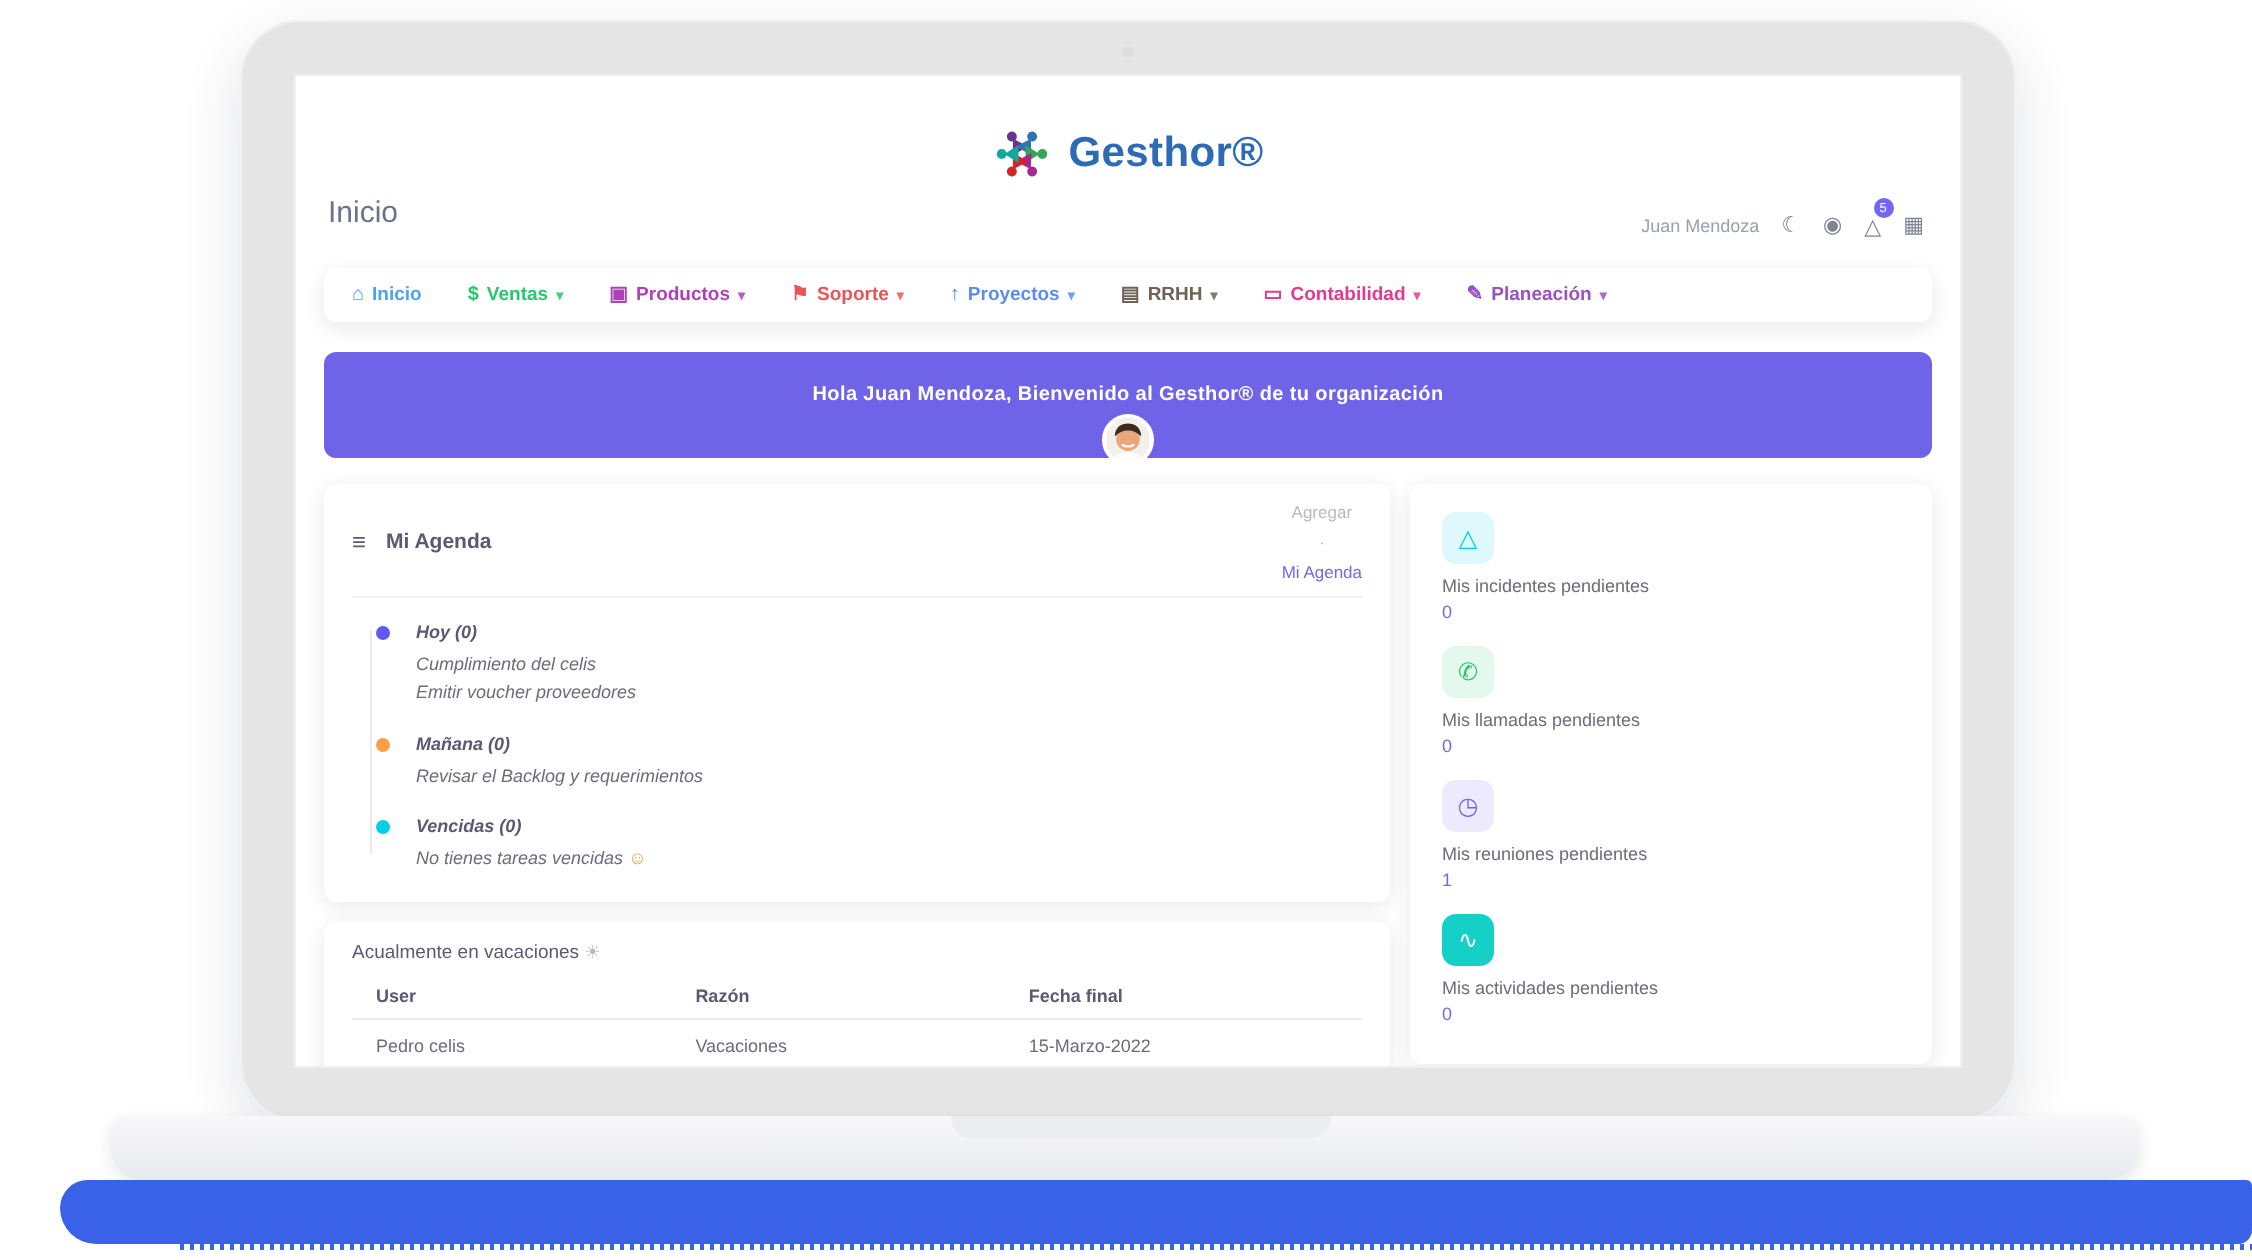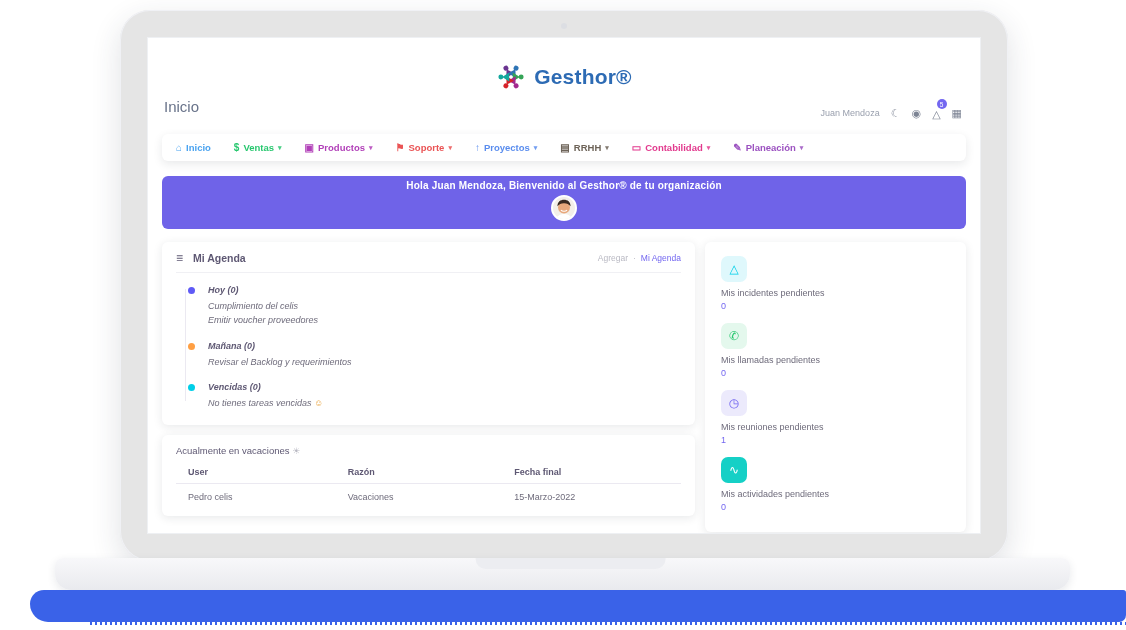--- a/index.html
+++ b/index.html
@@ -38,36 +38,36 @@
 
   
   .nav-bar { margin:4px 14px 0; background:#fff; border-radius:6px; height:27px;
     box-shadow:0 3px 10px rgba(34,41,47,.10); display:flex; align-items:center; padding:0 14px; gap:23px; }
   .nav-item { display:flex; align-items:center; gap:4px; font-size:9.5px; font-weight:600; cursor:pointer; white-space:nowrap; }
   .nav-glyph { font-size:10px; line-height:1; }
   .nav-chevron { font-size:7px; opacity:.85; }
 
   
   .banner { margin:15px 14px 0; height:53px; background:#6f63e8; border-radius:6px; text-align:center; }
-  .banner-text { padding-top:4px; font-size:10px; font-weight:600; color:#ffffff; letter-spacing:.2px; }
+  .banner-text { padding-top:16px; font-size:10px; font-weight:600; color:#ffffff; letter-spacing:.2px; }
   .banner-avatar { width:26px; height:26px; border-radius:50%; border:2px solid #ffffff; margin:4px auto 0;
     background:#f4f4f6; overflow:hidden; }
 
   
   .content { display:flex; gap:10px; padding:13px 14px 0; align-items:flex-start; }
   .left-col { width:533px; display:flex; flex-direction:column; gap:10px; }
   .right-col { flex:1; }
   .card { background:#fff; border-radius:6px; box-shadow:0 2px 10px rgba(34,41,47,.10); }
 
   
   .agenda-card { padding:9px 14px 12px; }
   .agenda-header { display:flex; align-items:center; border-bottom:1px solid #f0f0f4; padding-bottom:7px; }
   .menu-glyph { font-size:12px; color:#5e5873; }
   .agenda-title { margin-left:10px; font-size:10.5px; font-weight:600; color:#5e5873; }
-  .agenda-actions { margin-left:auto; font-size:8.5px; display:flex; gap:5px; align-items:center; }
+  .agenda-actions { margin-left:auto; font-size:8.5px; display:flex; gap:5px; align-items:center;flex-direction:column; }
   .action-add { color:#b9b9c3; cursor:pointer; }
   .action-sep { color:#b9b9c3; }
   .action-link { color:#7367f0; cursor:pointer; }
   .timeline { position:relative; padding:12px 0 0 6px; }
   .timeline-line { position:absolute; left:9px; top:16px; bottom:10px; width:1px; background:#ebe9f1; }
   .t-group { position:relative; padding-left:26px; margin-bottom:13px;font-style:italic; }
   .t-group:last-child { margin-bottom:2px; }
   .t-dot { position:absolute; left:6px; top:2px; width:7px; height:7px; border-radius:50%; }
   .t-label { font-size:9px; font-weight:600; color:#5e5873; margin-bottom:4px; }
   .t-item { font-size:9px; color:#6e6b7b; line-height:1.6; }

